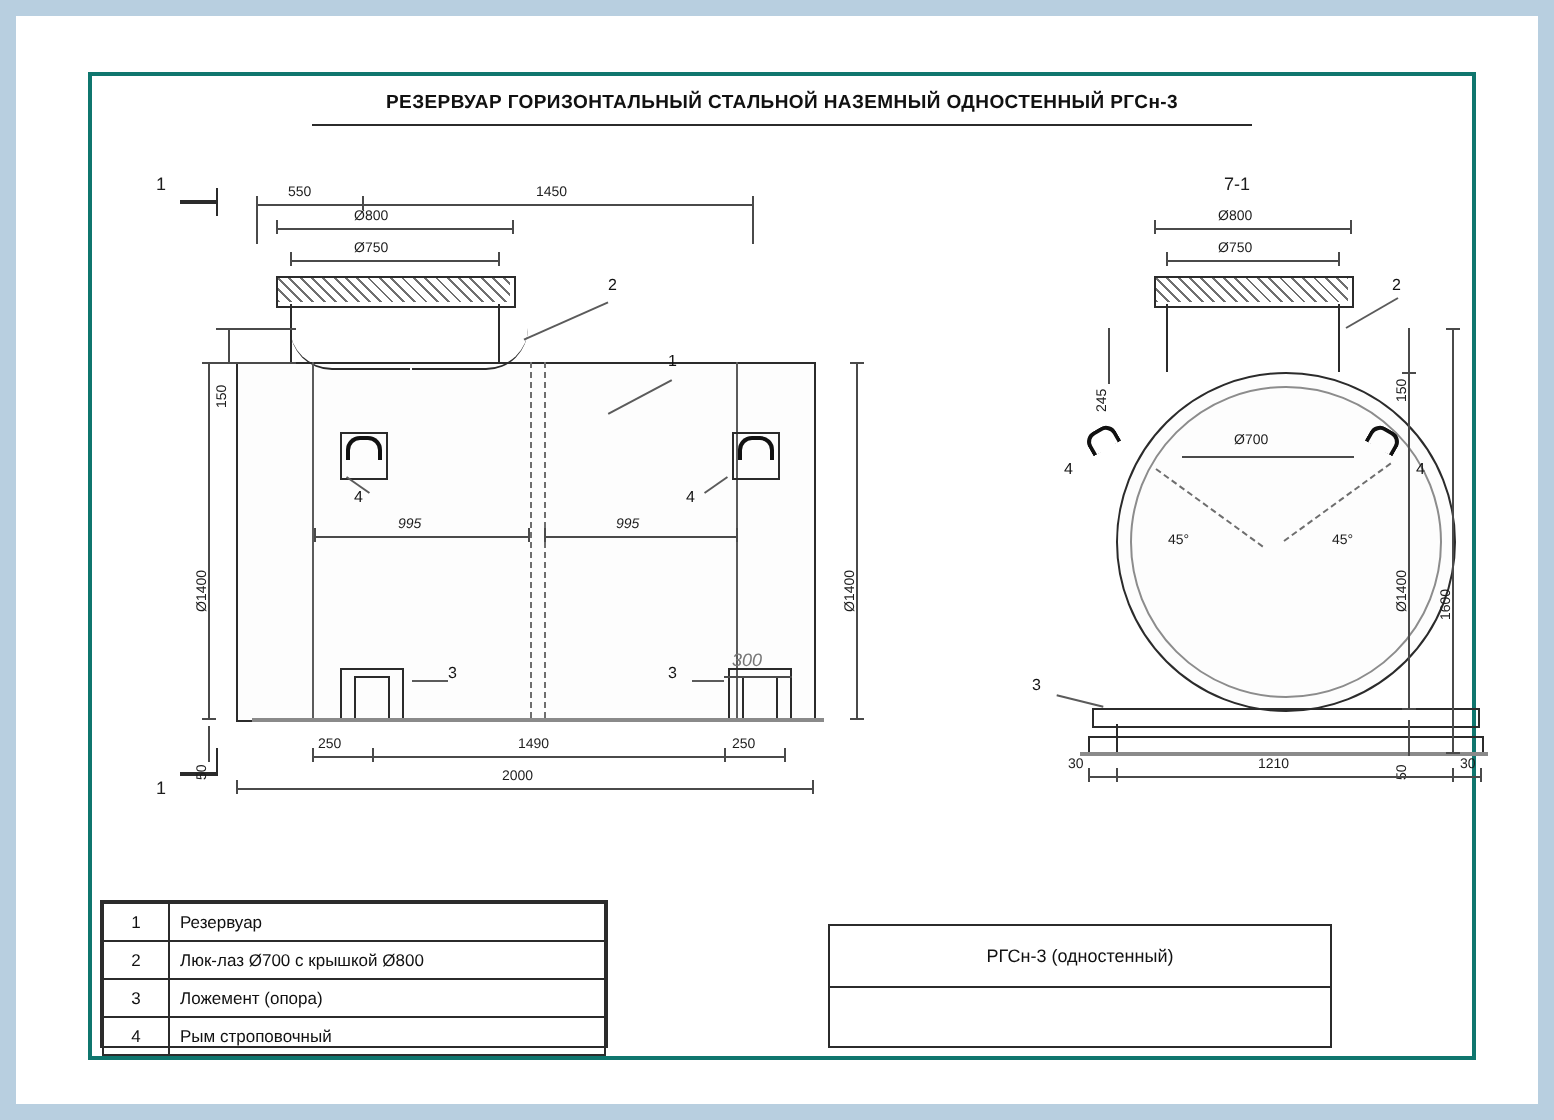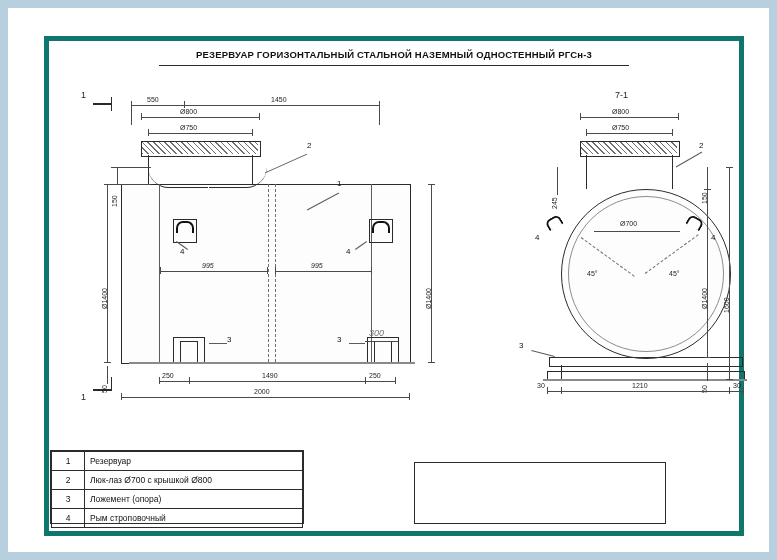--- a/index.html
+++ b/index.html
@@ -8,21 +8,21 @@
     background:#b8cfe0;
     font-family:"Liberation Sans", sans-serif;
     overflow:hidden;
   }
   #sheet{
     position:absolute;left:8px;top:8px;width:761px;height:544px;
     background:#ffffff;
   }
   #frame{
     position:absolute;left:36px;top:28px;width:690px;height:490px;
-    border:5px solid #0f766e;
+    border:2px solid #0f766e;
   }
   .ttl{
     position:absolute;left:0;top:0;width:100%;
     text-align:center;
     font-size:9.5px;font-weight:bold;color:#111;
     letter-spacing:.2px;
   }
   #title-rule{
     position:absolute;left:110px;top:24px;width:470px;height:0;
     border-top:1px solid #2b2b2b;
@@ -316,16 +316,17 @@
       </tr>
       <tr>
         <td class="num">4</td>
         <td>Рым строповочный</td>
       </tr>
     </tbody>
       </table>
   </div>
 
   <div id="stamp">
+    <div class="row top">РГСн-3 (одностенный)</div>
   </div>
 
 
 </div>
 
 </body></html>

